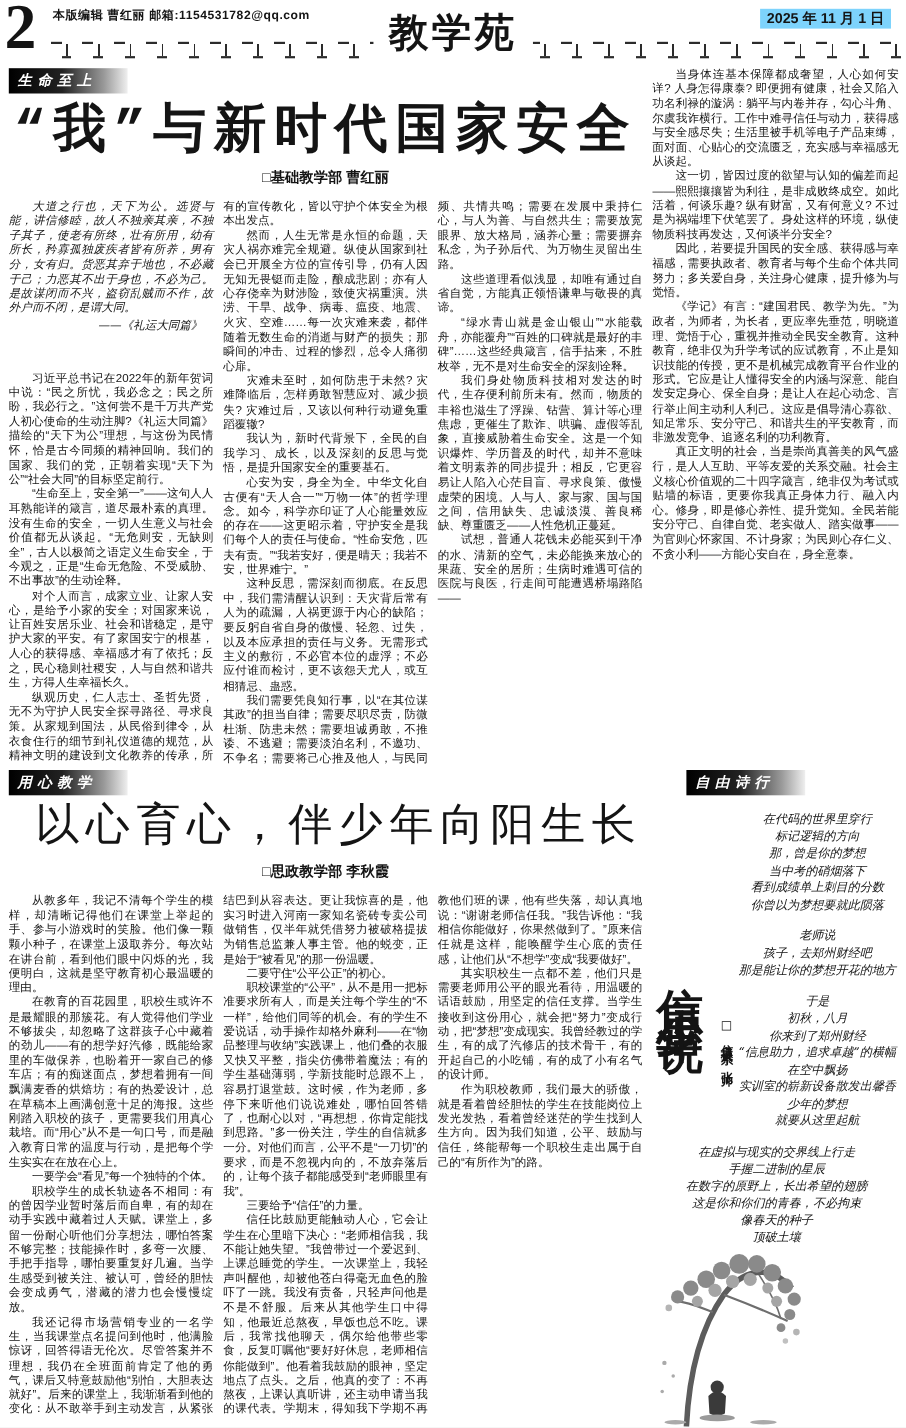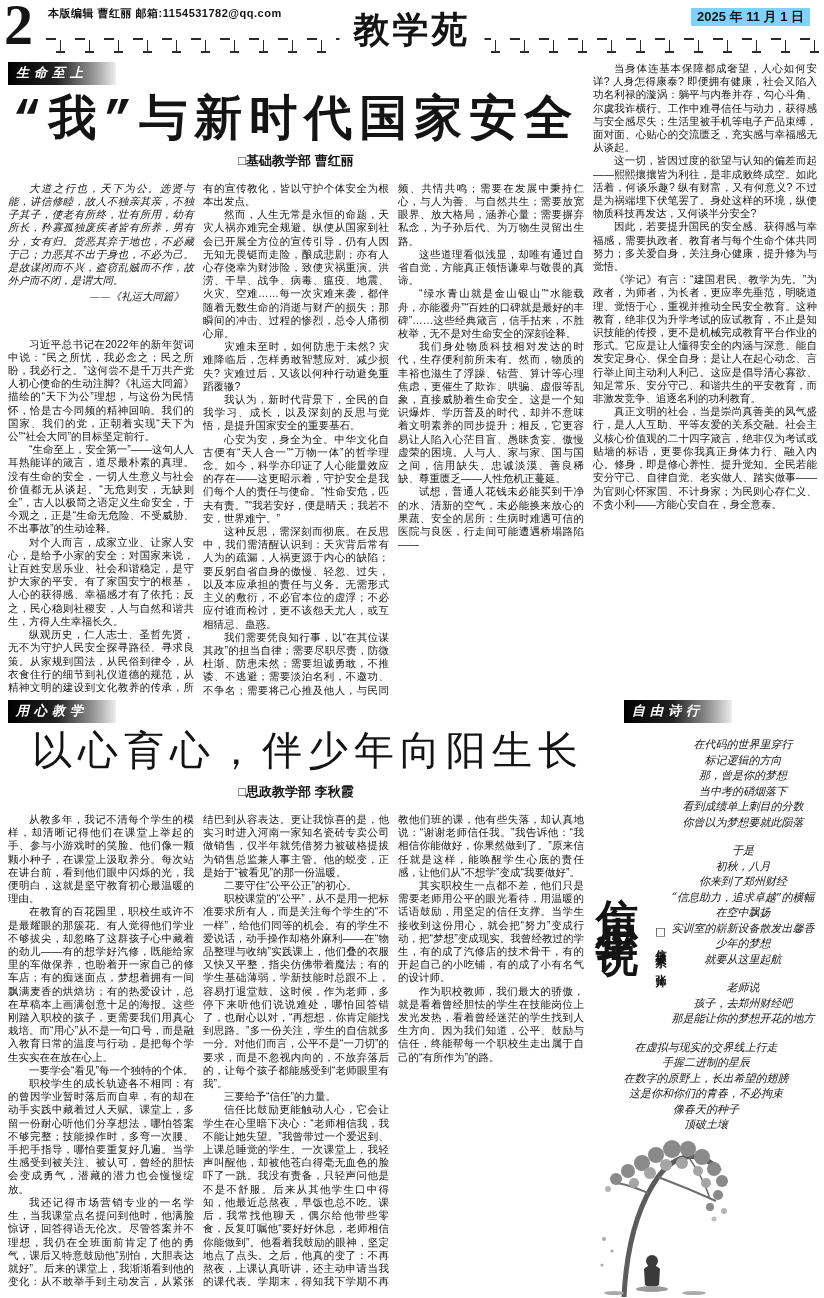--- a/index.html
+++ b/index.html
@@ -86,21 +86,21 @@
           <p class="para">对个人而言，成家立业、让家人安心，是给予小家的安全；对国家来说，让百姓安居乐业、社会和谐稳定，是守护大家的平安。有了家国安宁的根基，人心的获得感、幸福感才有了依托；反之，民心稳则社稷安，人与自然和谐共生，方得人生幸福长久。</p>
           <p class="para">纵观历史，仁人志士、圣哲先贤，无不为守护人民安全探寻路径、寻求良策。从家规到国法，从民俗到律令，从衣食住行的细节到礼仪道德的规范，从精神文明的建设到文化教养的传承，所有的宣传教化，皆以守护个体安全为根本出发点。</p>
           <p class="para">然而，人生无常是永恒的命题，天灾人祸亦难完全规避。纵使从国家到社会已开展全方位的宣传引导，仍有人因无知无畏铤而走险，酿成悲剧；亦有人心存侥幸为财涉险，致使灾祸重演。洪涝、干旱、战争、病毒、瘟疫、地震、火灾、空难……每一次灾难来袭，都伴随着无数生命的消逝与财产的损失；那瞬间的冲击、过程的惨烈，总令人痛彻心扉。</p>
           <p class="para">灾难未至时，如何防患于未然? 灾难降临后，怎样勇敢智慧应对、减少损失? 灾难过后，又该以何种行动避免重蹈覆辙?</p>
           <p class="para">我认为，新时代背景下，全民的自我学习、成长，以及深刻的反思与觉悟，是提升国家安全的重要基石。</p>
           <p class="para">心安为安，身全为全。中华文化自古便有“天人合一”“万物一体”的哲学理念。如今，科学亦印证了人心能量效应的存在——这更昭示着，守护安全是我们每个人的责任与使命。“性命安危，匹夫有责。”“我若安好，便是晴天；我若不安，世界难宁。”</p>
           <p class="para">这种反思，需深刻而彻底。在反思中，我们需清醒认识到：天灾背后常有人为的疏漏，人祸更源于内心的缺陷；要反躬自省自身的傲慢、轻忽、过失，以及本应承担的责任与义务。无需形式主义的敷衍，不必官本位的虚浮；不必应付谁而检讨，更不该怨天尤人，或互相猜忌、蛊惑。</p>
           <p class="para">我们需要凭良知行事，以“在其位谋其政”的担当自律；需要尽职尽责，防微杜渐、防患未然；需要坦诚勇敢，不推诿、不逃避；需要淡泊名利，不邀功、不争名；需要将己心推及他人，与民同频、共情共鸣；需要在发展中秉持仁心，与人为善、与自然共生；需要放宽眼界、放大格局，涵养心量；需要摒弃私念，为子孙后代、为万物生灵留出生路。</p>
           <p class="para">这些道理看似浅显，却唯有通过自省自觉，方能真正领悟谦卑与敬畏的真谛。</p>
           <p class="para">“绿水青山就是金山银山”“水能载舟，亦能覆舟”“百姓的口碑就是最好的丰碑”……这些经典箴言，信手拈来，不胜枚举，无不是对生命安全的深刻诠释。</p>
-          <p class="para">我们身处物质科技相对发达的时代，生存便利前所未有。然而，物质的丰裕也滋生了浮躁、钻营、算计等心理焦虑，更催生了欺诈、哄骗、虚假等乱象，直接威胁着生命安全。这是一个知识爆炸、学历普及的时代，却并不意味着文明素养的同步提升；相反，它更容易让人陷入心茫目盲、愚昧贪妄、傲慢虚荣的困境。人与人、家与家、国与国之间，信用缺失、忠诚淡漠、善良稀缺、尊重匮乏——人性危机正蔓延。</p>
+          <p class="para">我们身处物质科技相对发达的时代，生存便利前所未有。然而，物质的丰裕也滋生了浮躁、钻营、算计等心理焦虑，更催生了欺诈、哄骗、虚假等乱象，直接威胁着生命安全。这是一个知识爆炸、学历普及的时代，却并不意味着文明素养的同步提升；相反，它更容易让人陷入心茫目盲、寻求良策、傲慢虚荣的困境。人与人、家与家、国与国之间，信用缺失、忠诚淡漠、善良稀缺、尊重匮乏——人性危机正蔓延。</p>
           <p class="para">试想，普通人花钱未必能买到干净的水、清新的空气，未必能换来放心的果蔬、安全的居所；生病时难遇可信的医院与良医，行走间可能遭遇桥塌路陷——</p>
         </div>
     </div>
     <div class="bodytxt a1-right">
 
     <p class="para">当身体连基本保障都成奢望，人心如何安详? 人身怎得康泰? 即便拥有健康，社会又陷入功名利禄的漩涡：躺平与内卷并存，勾心斗角、尔虞我诈横行。工作中难寻信任与动力，获得感与安全感尽失；生活里被手机等电子产品束缚，面对面、心贴心的交流匮乏，充实感与幸福感无从谈起。</p>
         <p class="para">这一切，皆因过度的欲望与认知的偏差而起——熙熙攘攘皆为利往，是非成败终成空。如此活着，何谈乐趣? 纵有财富，又有何意义? 不过是为祸端埋下伏笔罢了。身处这样的环境，纵使物质科技再发达，又何谈半分安全?</p>
         <p class="para">因此，若要提升国民的安全感、获得感与幸福感，需要执政者、教育者与每个生命个体共同努力；多关爱自身，关注身心健康，提升修为与觉悟。</p>
         <p class="para">《学记》有言：“建国君民、教学为先。”为政者，为师者，为长者，更应率先垂范，明晓道理、觉悟于心，重视并推动全民安全教育。这种教育，绝非仅为升学考试的应试教育，不止是知识技能的传授，更不是机械完成教育平台作业的形式。它应是让人懂得安全的内涵与深意、能自发安定身心、保全自身；是让人在起心动念、言行举止间主动利人利己。这应是倡导清心寡欲、知足常乐、安分守己、和谐共生的平安教育，而非激发竞争、追逐名利的功利教育。</p>
         <p class="para">真正文明的社会，当是崇尚真善美的风气盛行，是人人互助、平等友爱的关系交融。社会主义核心价值观的二十四字箴言，绝非仅为考试或贴墙的标语，更要你我真正身体力行、融入内心。修身，即是修心养性、提升觉知。全民若能安分守己、自律自觉、老实做人、踏实做事——为官则心怀家国、不计身家；为民则心存仁义、不贪小利——方能心安自在，身全意泰。</p>
@@ -133,30 +133,30 @@
       <div class="poem-title">信息少年说</div>
       <div class="poem-byline">□信息技术系 张帅</div>
       <div>
 
       <div class="stanza">在代码的世界里穿行
 标记逻辑的方向
 那，曾是你的梦想
 当中考的硝烟落下
 看到成绩单上刺目的分数
 你曾以为梦想要就此陨落</div>
+          <div class="stanza">老师说
+孩子，去郑州财经吧
+那是能让你的梦想开花的地方</div>
           <div class="stanza">于是
 初秋，八月
 你来到了郑州财经
 “信息助力，追求卓越”的横幅在空中飘扬
 实训室的崭新设备散发出馨香
 少年的梦想
 就要从这里起航</div>
-          <div class="stanza">老师说
-孩子，去郑州财经吧
-那是能让你的梦想开花的地方</div>
           <div class="stanza wide">在虚拟与现实的交界线上行走
 手握二进制的星辰
 在数字的原野上，长出希望的翅膀
 这是你和你们的青春，不必拘束
 像春天的种子
 顶破土壤</div>
         </div>
       <svg class="tree" viewBox="0 0 138 178" aria-hidden="true">
         <g fill="none" stroke="#6e6e6e">
           <path d="M30 178 C 32 138, 40 92, 64 58 C 82 34, 106 30, 126 52" stroke-width="5" stroke="#5c5c5c"></path>

